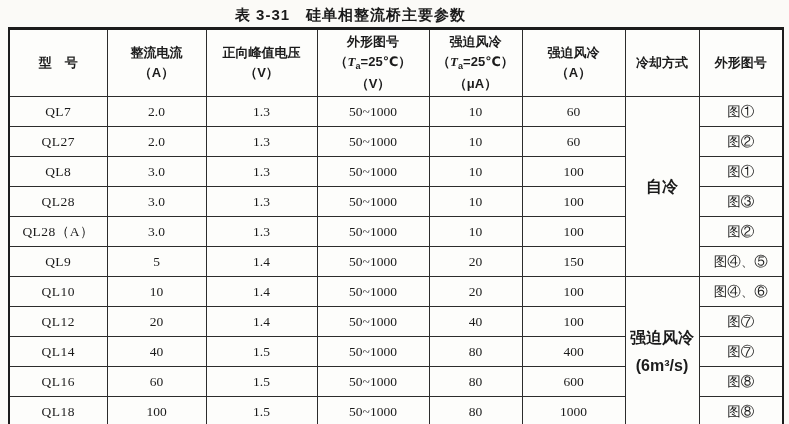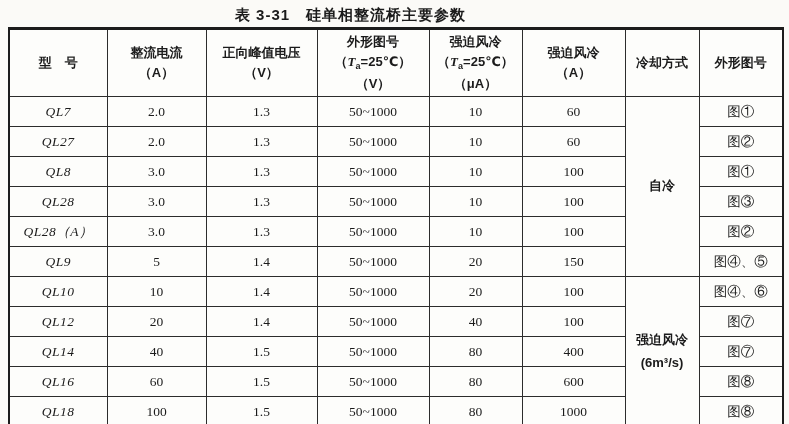--- a/index.html
+++ b/index.html
@@ -57,25 +57,25 @@
     font-family: "Liberation Sans", "DejaVu Sans", sans-serif;
     font-weight: 700;
     font-size: 13px;
     line-height: 1.55;
   }
   thead th i { font-family: "Liberation Serif", "DejaVu Serif", serif; }
   tbody td {
     height: 29px;
     font-size: 13.5px;
   }
-  td.model-cell { letter-spacing: 0.5px; font-style: italic; }
+  td.model-cell { letter-spacing: 0.5px; }
   td.cooling-cell {
     font-family: "Liberation Sans", "DejaVu Sans", sans-serif;
     font-weight: 700;
-    font-size: 13px;
+    font-size: 16px;
     line-height: 1.7;
   }
   sub {
     font-size: 9px;
     vertical-align: -3px;
   }
 </style>
 </head>
 <body>
 

